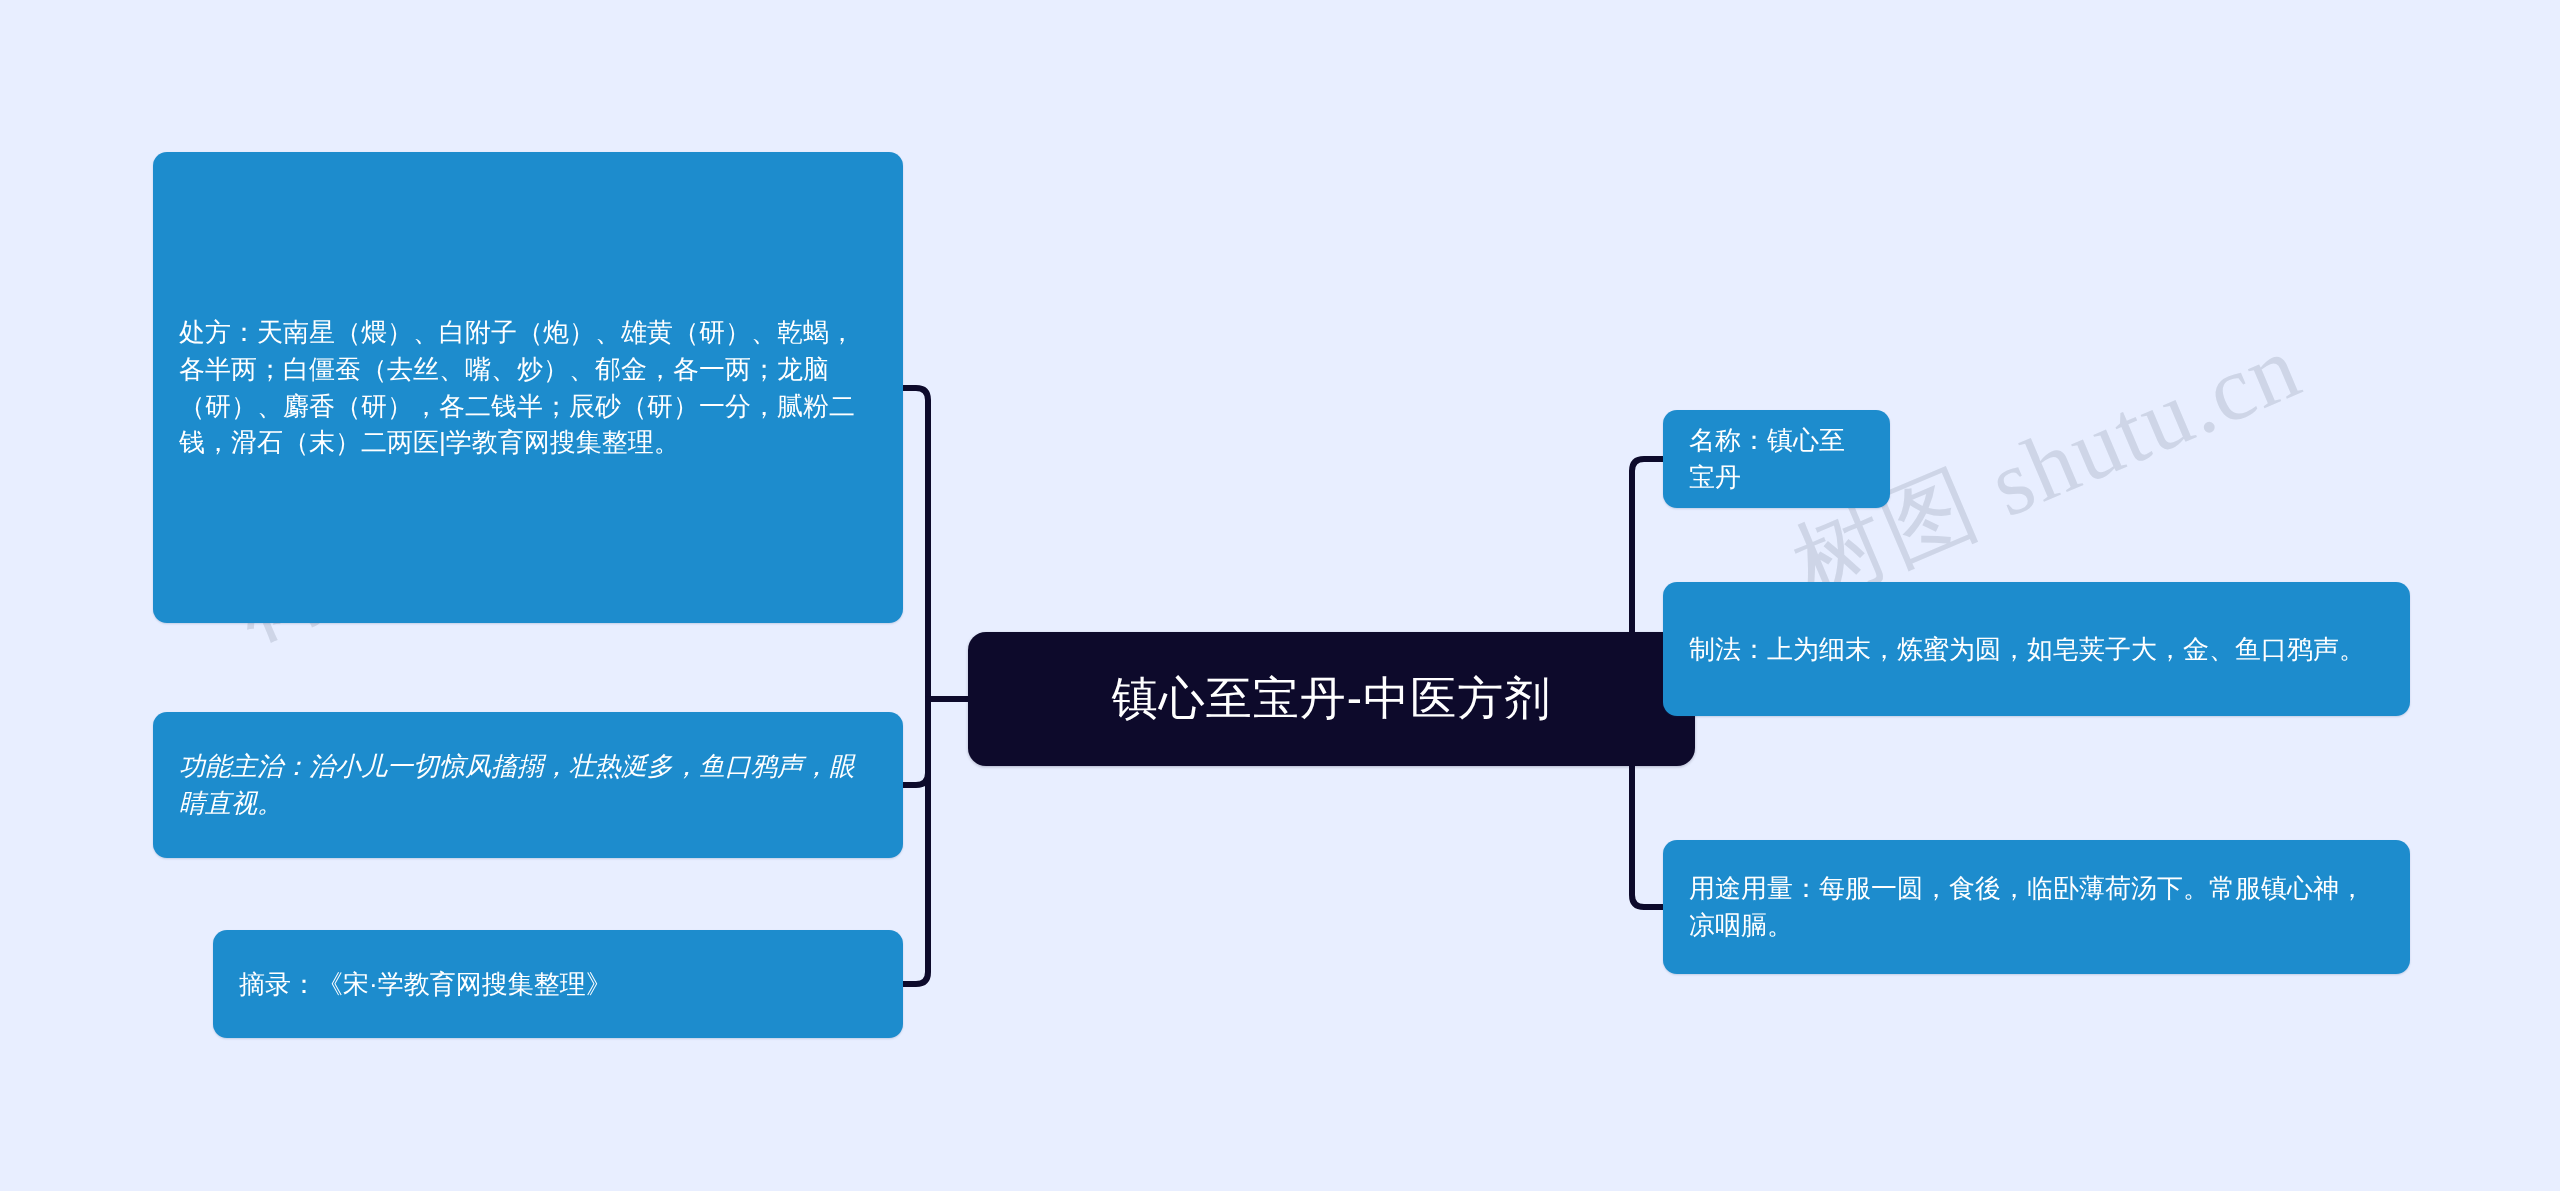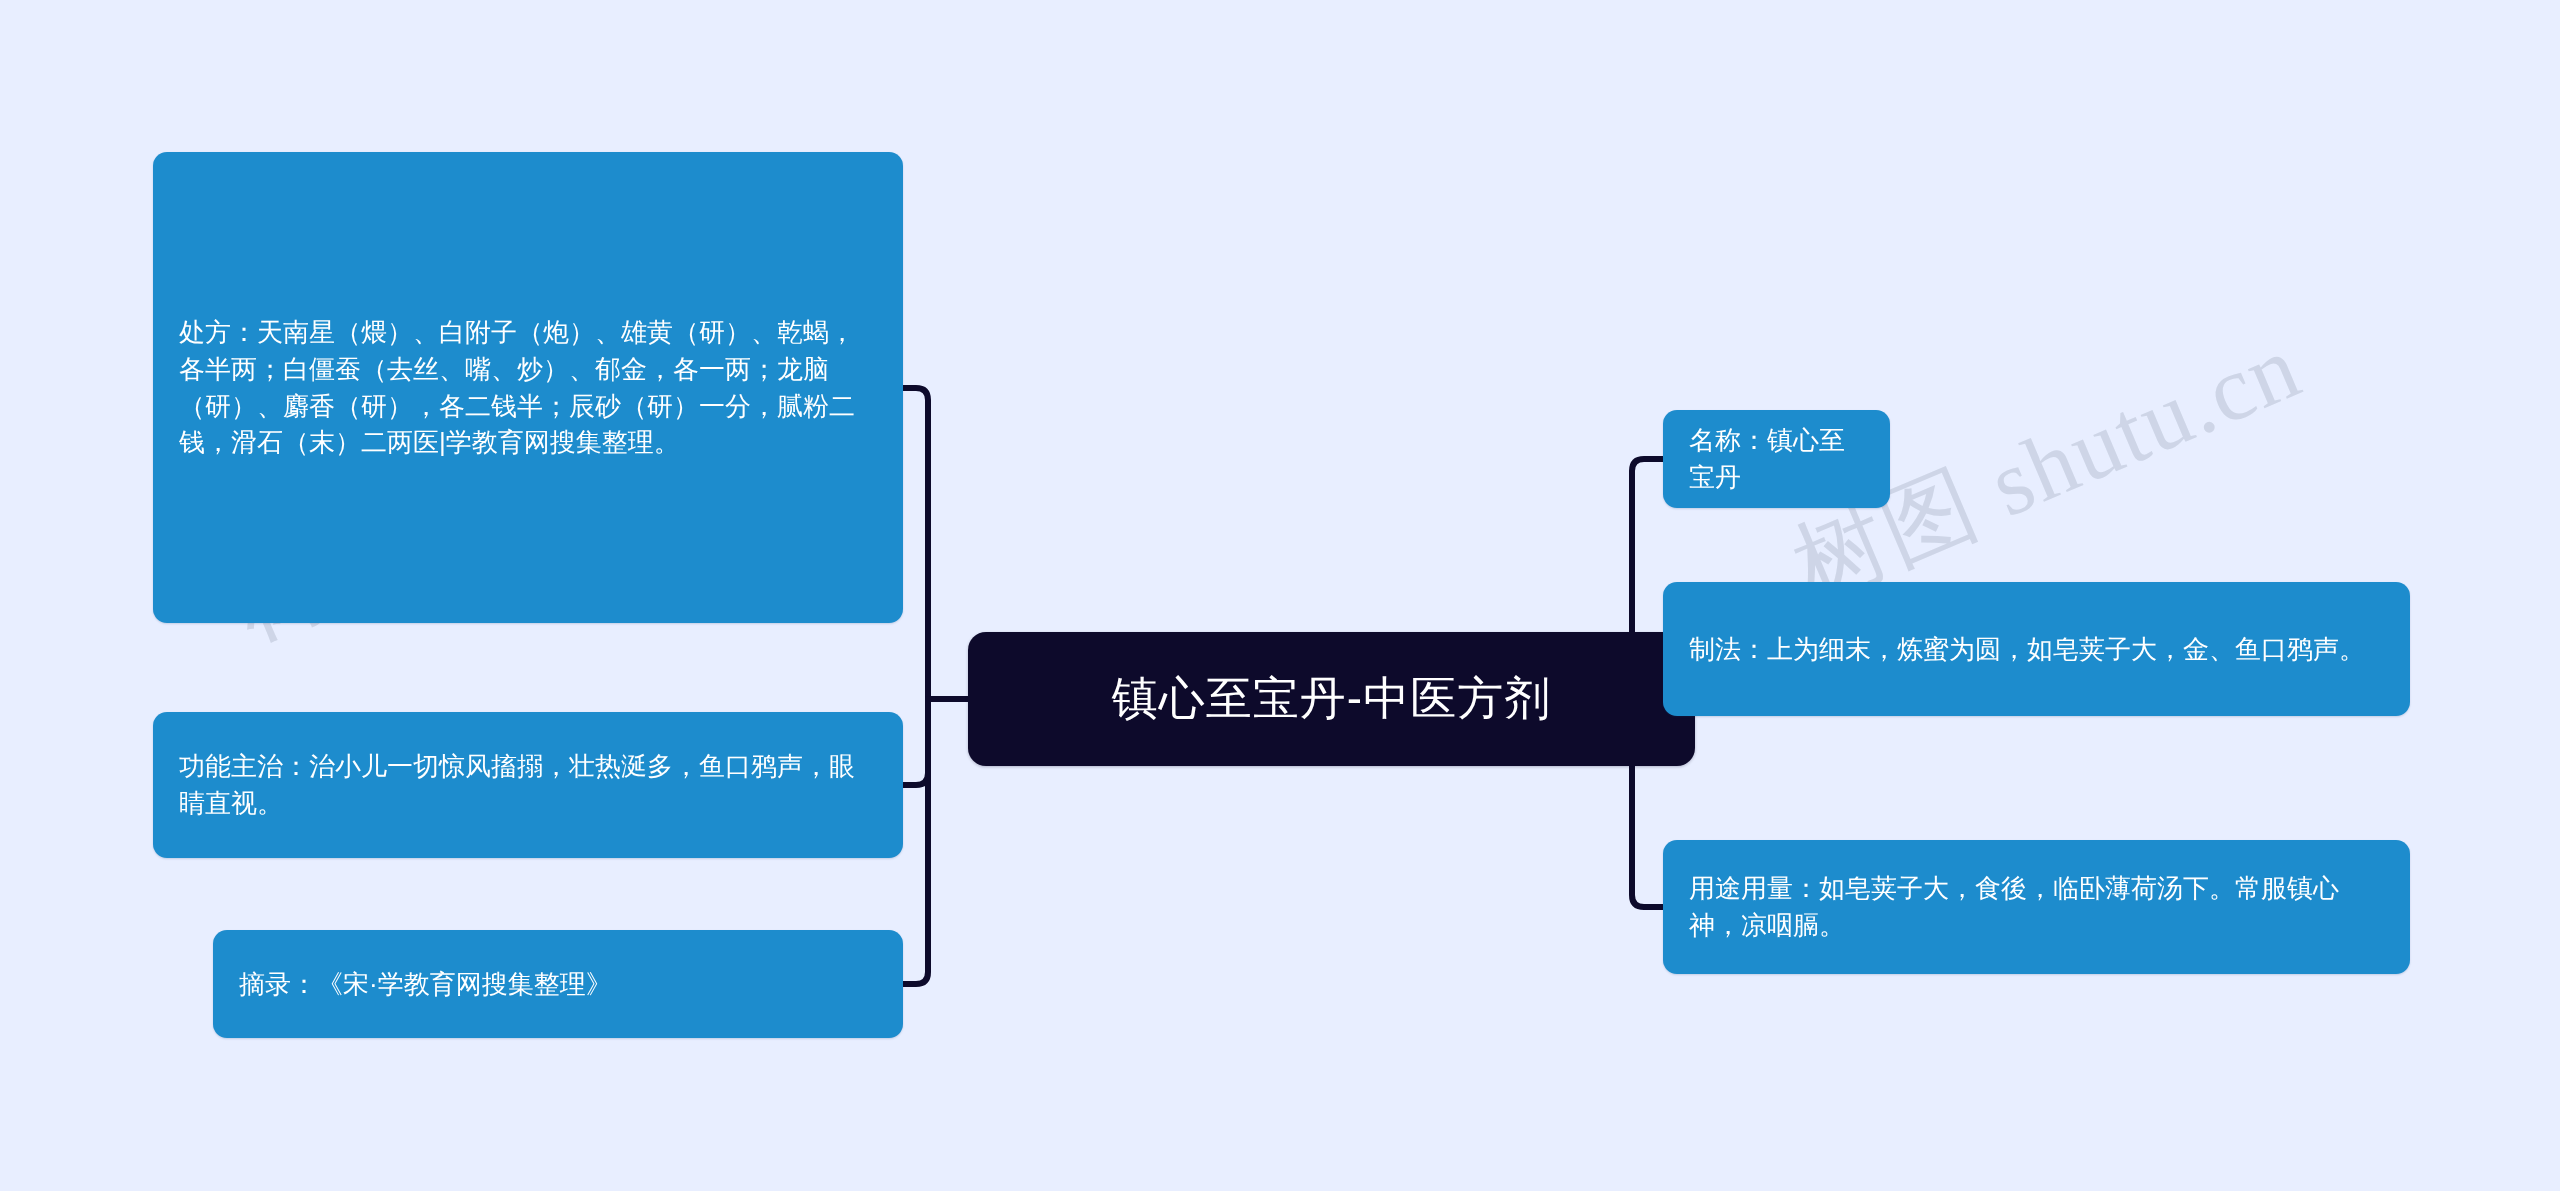--- a/index.html
+++ b/index.html
@@ -52,21 +52,21 @@
     background:#0d0a2b;
     font-size:46px;
     border-radius:18px;
     justify-content:center;
     letter-spacing:1px;
     box-shadow:0 1px 3px rgba(10,10,40,.25);
   }
 
   
   #node-prescription { left:153px;  top:152px;  width:750px;  height:471px; }
-  #node-indication   { left:153px;  top:712px;  width:750px;  height:146px; }
+  #node-indication   { left:153px;  top:712px;  width:750px;  height:146px;font-style:italic; }
   #node-source       { left:213px;  top:930px;  width:690px;  height:108px; }
   #node-root         { left:968px;  top:632px;  width:727px;  height:134px; }
   #node-name         { left:1663px; top:410px;  width:227px;  height:98px;  }
   #node-method       { left:1663px; top:582px;  width:747px;  height:134px; }
   #node-dosage       { left:1663px; top:840px;  width:747px;  height:134px; }
 
   .node-text { display:block; width:100%; }
   #node-source .node-text { text-align:left; }
 </style>
 </head>
@@ -116,16 +116,16 @@
 
   <div class="node node-branch" id="node-name">
     <span class="node-text">名称：镇心至宝丹</span>
   </div>
 
   <div class="node node-branch" id="node-method">
     <span class="node-text">制法：上为细末，炼蜜为圆，如皂荚子大，金、鱼口鸦声。</span>
   </div>
 
   <div class="node node-branch" id="node-dosage">
-    <span class="node-text">用途用量：如皂荚子大，食後，临卧薄荷汤下。常服镇心神，凉咽膈。</span>
+    <span class="node-text">用途用量：每服一圆，食後，临卧薄荷汤下。常服镇心神，凉咽膈。</span>
   </div>
 
 </div>
 
 </body></html>

